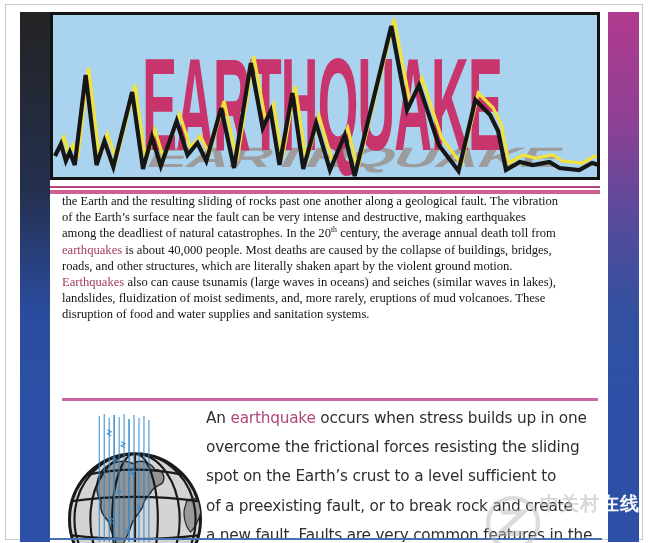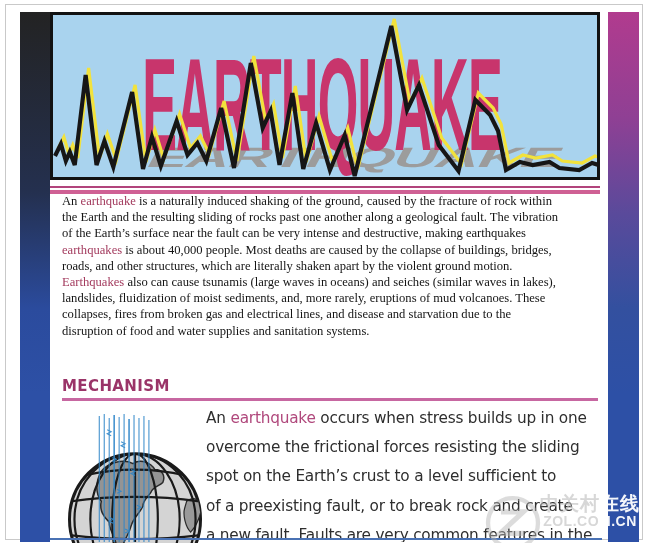--- a/index.html
+++ b/index.html
@@ -96,32 +96,30 @@
     </svg>
   </div>
 
   <div class="divider">
     <div class="thin"></div>
     <div class="gap"></div>
     <div class="band"></div>
   </div>
 
   <div class="intro">
-    <div class="tline"><span>An </span><span class="hl">earthquake</span><span> is a naturally induced shaking of the ground, caused by the fracture of rock within</span></div>
     <div class="tline"><span>the Earth and the resulting sliding of rocks past one another along a geological fault. The vibration</span></div>
     <div class="tline"><span>of the Earth’s surface near the fault can be very intense and destructive, making earthquakes</span></div>
+    <div class="tline"><span>among the deadliest of natural catastrophes. In the 20</span><sup>th</sup><span> century, the average annual death toll from</span></div>
     <div class="tline"><span class="hl">earthquakes</span><span> is about 40,000 people. Most deaths are caused by the collapse of buildings, bridges,</span></div>
     <div class="tline"><span>roads, and other structures, which are literally shaken apart by the violent ground motion.</span></div>
     <div class="tline"><span class="hl">Earthquakes</span><span> also can cause tsunamis (large waves in oceans) and seiches (similar waves in lakes),</span></div>
     <div class="tline"><span>landslides, fluidization of moist sediments, and, more rarely, eruptions of mud volcanoes. These</span></div>
-    <div class="tline"><span>collapses, fires from broken gas and electrical lines, and disease and starvation due to the</span></div>
     <div class="tline"><span>disruption of food and water supplies and sanitation systems.</span></div>
   </div>
 
-  <div class="mech-heading">MECHANISM</div>
   <div class="heading-rule"></div>
 
   <div class="globe">
     <svg viewBox="0 0 148 137">
       <defs>
         <clipPath id="globeClip">
             <circle cx="72" cy="114" r="66"></circle>
           </clipPath>
       </defs>
 
@@ -176,19 +174,16 @@
 
   <div class="watermark">
     <svg class="wm-logo" viewBox="-36 -36 72 72">
       <circle cx="0" cy="0" r="29" fill="none" stroke="rgba(180,180,180,0.55)" stroke-width="5"></circle>
       <path d="M-14 -13 h26 l-27 25 h28" fill="none" stroke="rgba(180,180,180,0.55)" stroke-width="6"></path>
     </svg>
     <div class="wm-textbox">
       <div class="wm-l1">
         <span class="wm-gray">中关村</span><span class="wm-white">在线</span>
       </div>
-      <div class="wm-l2">
-        <span class="wm-gray">ZOL.CO</span><span class="wm-white">M.CN</span>
-      </div>
     </div>
   </div>
 
 </div>
 
 </body></html>

